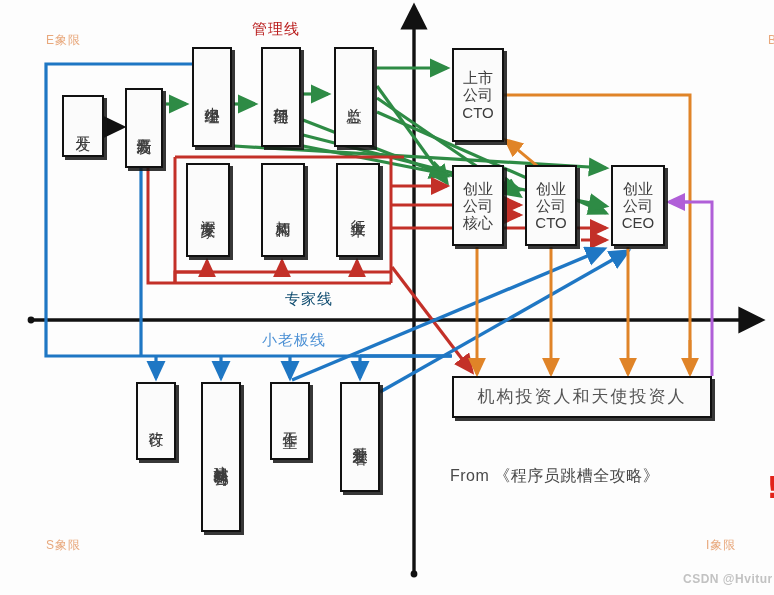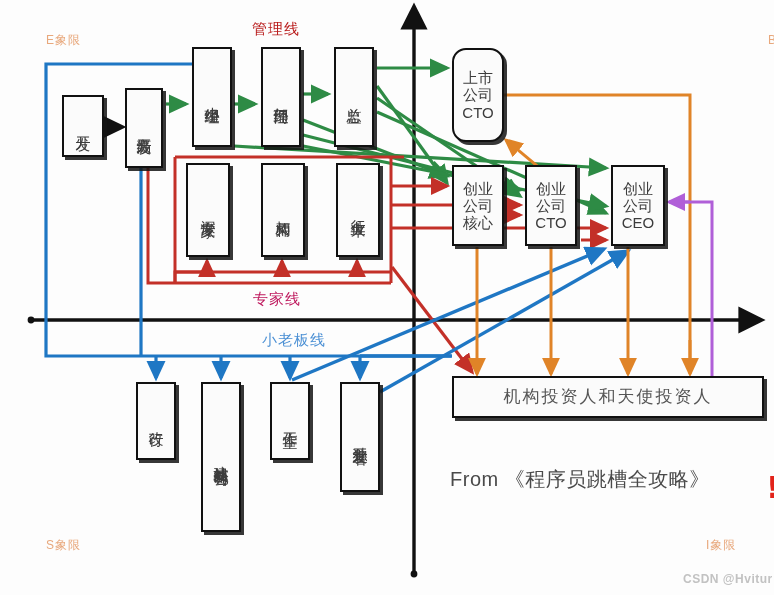--- a/index.html
+++ b/index.html
@@ -13,23 +13,23 @@
            color:#3c3c3c;box-sizing:border-box;}
   .v-text{writing-mode:vertical-rl;text-orientation:upright;
           letter-spacing:1px;line-height:1.05;font-size:15px;white-space:nowrap;}
   .h-text{font-size:15px;line-height:1.15;text-align:center;white-space:pre-line;}
   .wide-text{font-size:17px;letter-spacing:2px;color:#555;}
 
   .lbl{position:absolute;white-space:nowrap;}
   .q-label{font-size:12px;color:#e8a87c;letter-spacing:1px;}
   .line-label{font-size:15px;letter-spacing:1px;}
   .green-lbl{color:#b91c1c;}
-  .red-lbl{color:#be185d;}
+  .red-lbl{color:#0c4a6e;margin-left:32px;}
   .blue-lbl{color:#4a8fd4;margin-left:16px;}
-  .from-lbl{font-size:20px;color:#4a4a4a;letter-spacing:.5px;}
+  .from-lbl{font-size:16px;color:#4a4a4a;letter-spacing:.5px;}
   .wm{font-size:12px;color:#c2c2c2;letter-spacing:.5px;}
   .redmark{position:absolute;color:#e2231a;font-size:30px;font-weight:bold;
            font-family:"DejaVu Sans",sans-serif;}
 </style>
 </head>
 <body>
 
 <div id="stage">
 
   <svg id="canvas" viewBox="0 0 774 595">
@@ -175,21 +175,21 @@
   <div class="nodebox" style="left:186px;top:163px;width:44px;height:94px;">
     <span class="v-text">深度专家</span>
   </div>
   <div class="nodebox" style="left:261px;top:163px;width:44px;height:94px;">
     <span class="v-text">架构师</span>
   </div>
   <div class="nodebox" style="left:336px;top:163px;width:44px;height:94px;">
     <span class="v-text">行业大牛</span>
   </div>
 
-  <div class="nodebox" style="left:452px;top:48px;width:52px;height:94px;border-radius:14px;">
+  <div class="nodebox" style="left:452px;top:48px;width:52px;height:94px;">
     <span class="h-text">上市
 公司
 CTO</span>
   </div>
   <div class="nodebox" style="left:452px;top:165px;width:52px;height:81px;">
     <span class="h-text">创业
 公司
 核心</span>
   </div>
   <div class="nodebox" style="left:525px;top:165px;width:52px;height:81px;">
@@ -209,21 +209,21 @@
   <div class="nodebox" style="left:201px;top:382px;width:40px;height:150px;">
     <span class="v-text">建站或外包公司</span>
   </div>
   <div class="nodebox" style="left:270px;top:382px;width:40px;height:78px;">
     <span class="v-text">工作室</span>
   </div>
   <div class="nodebox" style="left:340px;top:382px;width:40px;height:110px;">
     <span class="v-text">独立开发者</span>
   </div>
 
-  <div class="nodebox" style="left:452px;top:376px;width:312px;height:42px;">
+  <div class="nodebox" style="left:452px;top:376px;width:260px;height:42px;">
     <span class="h-text wide-text">机构投资人和天使投资人</span>
   </div>
 
   <div class="lbl q-label" style="left:46px;top:32px;">E象限</div>
   <div class="lbl q-label" style="left:724px;top:32px;margin-left:44px;">B象限</div>
   <div class="lbl q-label" style="left:46px;top:537px;">S象限</div>
   <div class="lbl q-label" style="left:706px;top:537px;">I象限</div>
 
   <div class="lbl line-label green-lbl" style="left:252px;top:20px;">管理线</div>
   <div class="lbl line-label red-lbl" style="left:253px;top:290px;">专家线</div>

